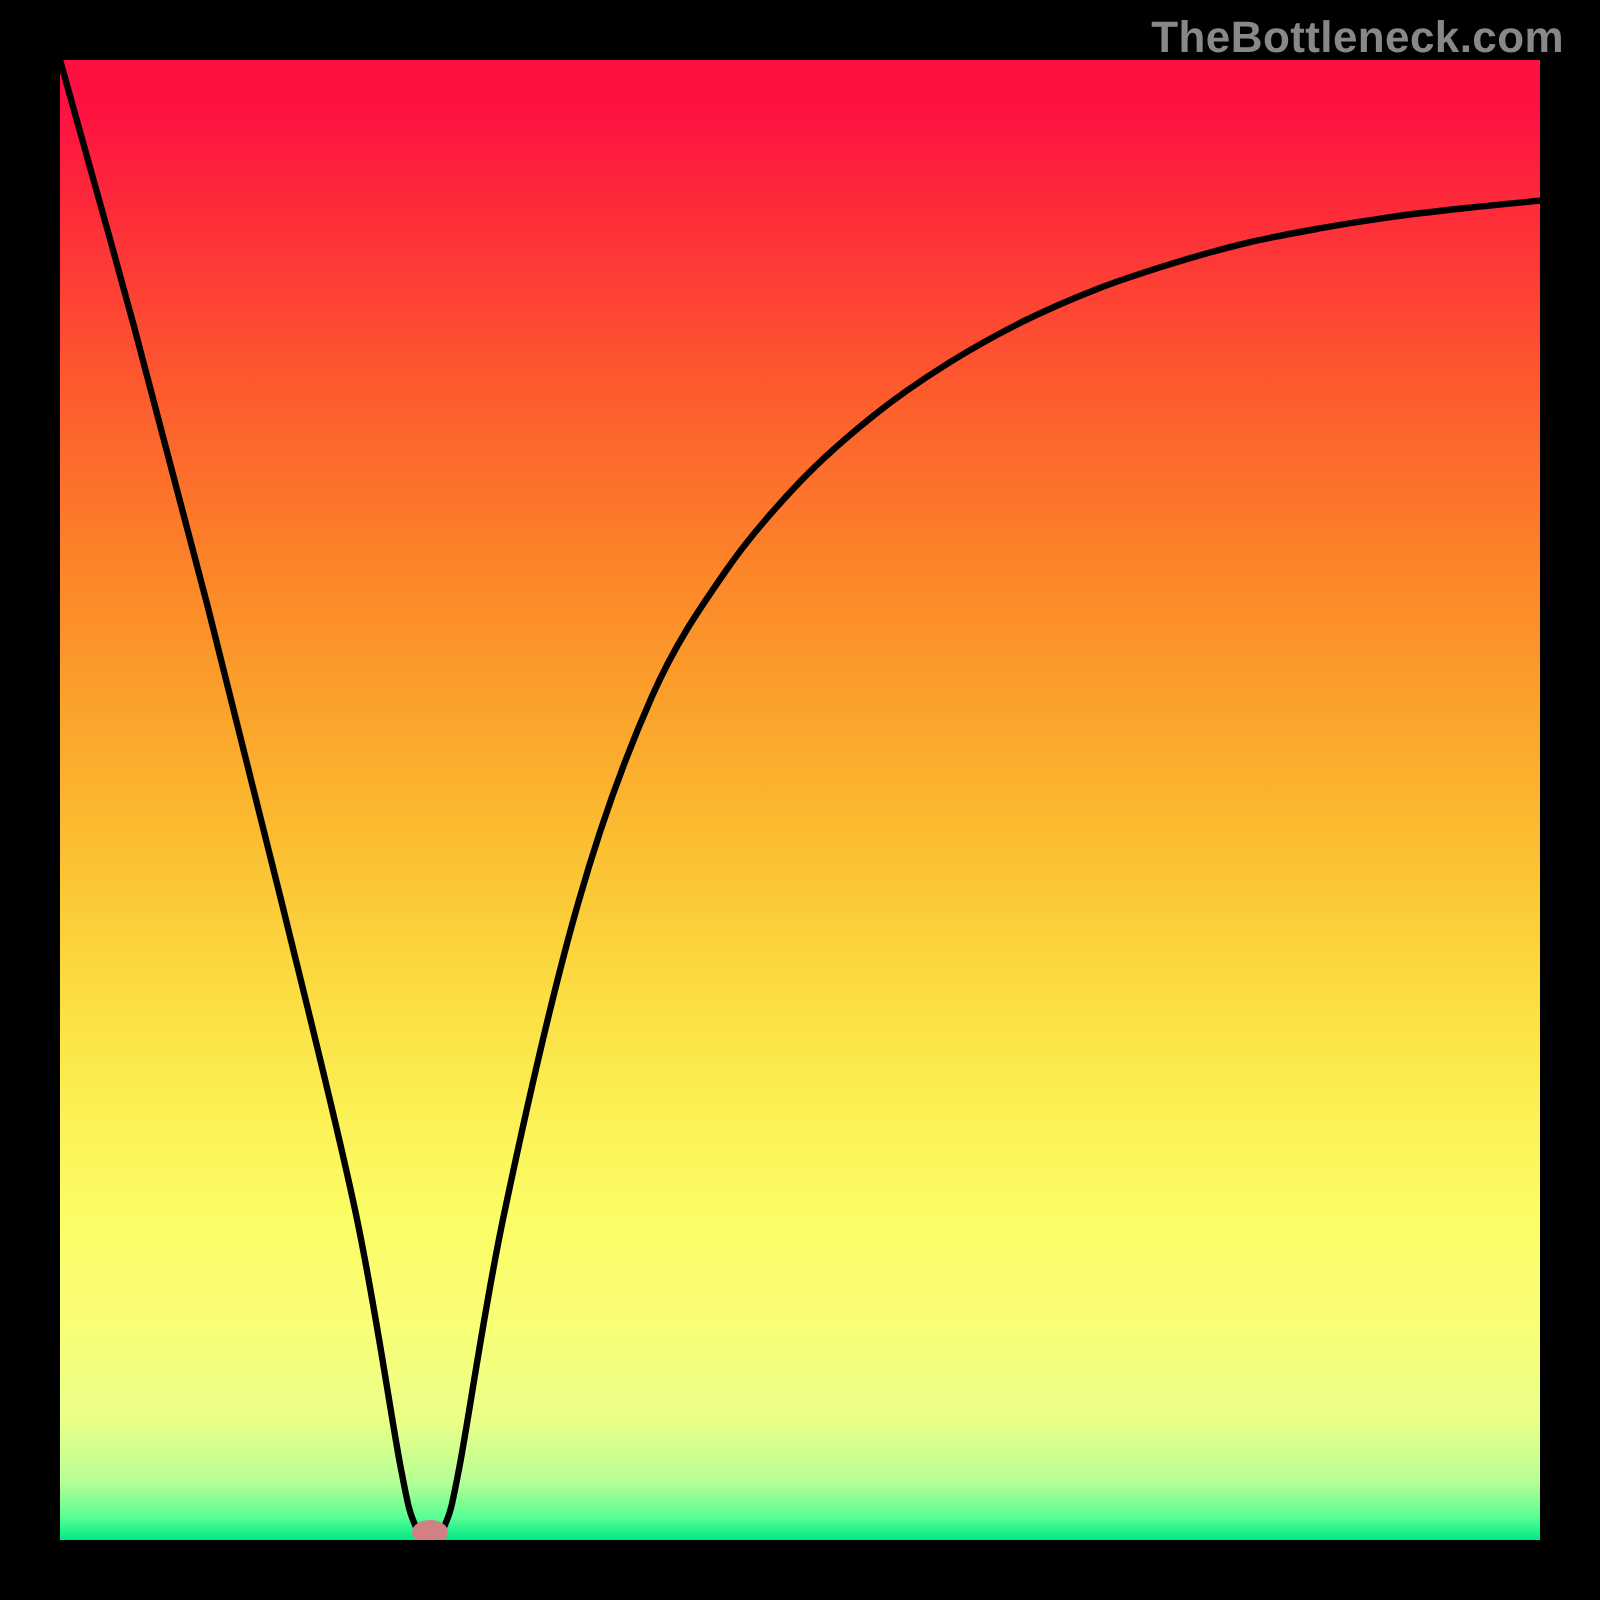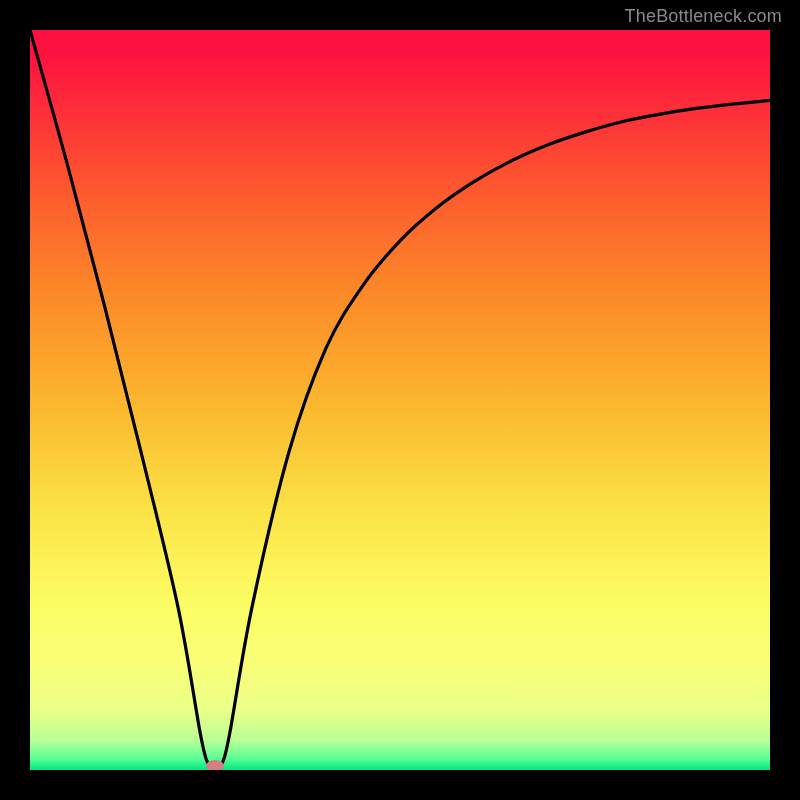--- a/index.html
+++ b/index.html
@@ -40,23 +40,23 @@
       #b8ff96 96%,
       #58fe94 98.5%,
       #00e884 100%
     );
   }
   .watermark {
     position: absolute;
     top: 6px;
     right: 18px;
     color: #888888;
-    font-size: 18px;
+    font-size: 22px;
     letter-spacing: 0.2px;
-    font-weight: 400;
+    font-weight: 700;
   }
   svg.curve {
     position: absolute;
     left: 0;
     top: 0;
     width: 740px;
     height: 740px;
   }
 </style>
 </head>

